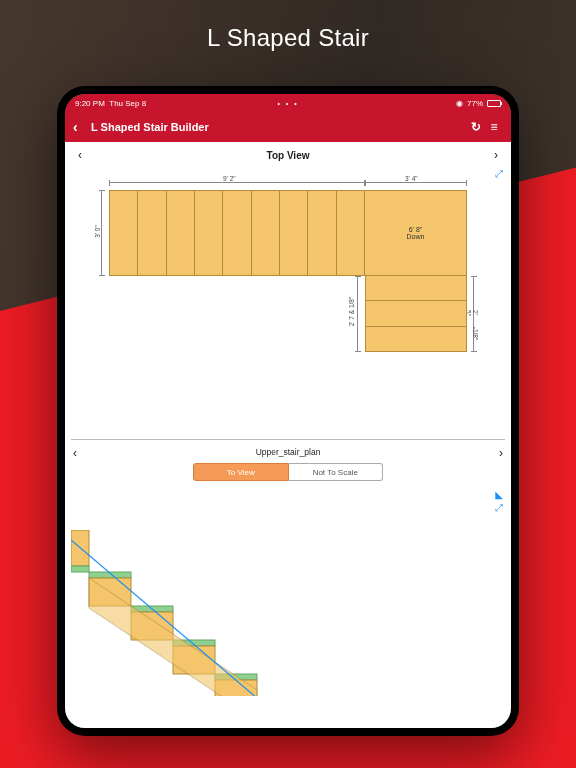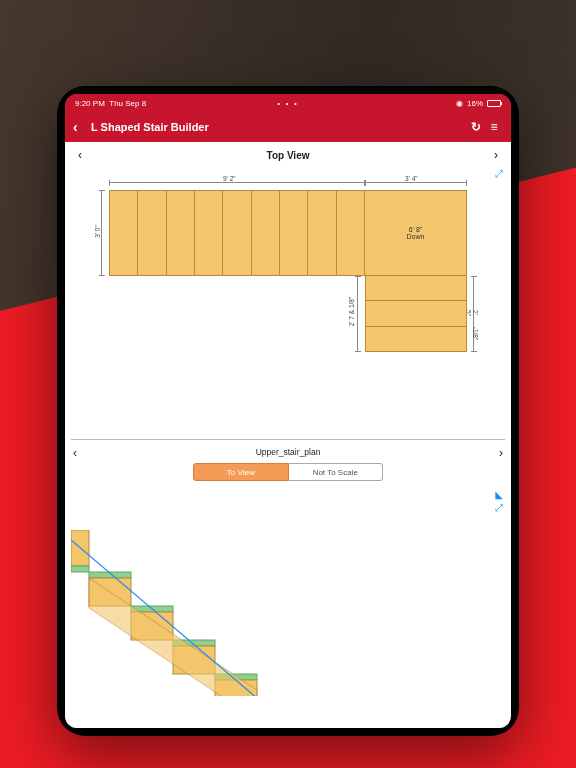--- a/index.html
+++ b/index.html
@@ -32,21 +32,21 @@
     width: 462px; height: 650px;
     background: #000;
     border-radius: 28px;
     padding: 8px;
     z-index: 4;
     box-shadow: 0 20px 60px rgba(0,0,0,.5);
   }
   .frame-inner {
     width: 100%; height: 100%;
     background: #0f766e;
-    border-radius: 12px;
+    border-radius: 20px;
     overflow: hidden;
     position: relative;
     display: flex; flex-direction: column;
   }
   .statusbar {
     height: 18px; background: #c8152e; color: #fff; font-size: 8px;
     display: flex; align-items: center; justify-content: space-between;
     padding: 0 10px;
   }
   .statusbar .sb-center { position:absolute; left:50%; transform:translateX(-50%); letter-spacing:2px; font-size:7px;}
@@ -129,30 +129,31 @@
     position:absolute; left:6px; bottom:-4px; width:230px; height:170px;
   }
 </style>
 </head>
 <body>
 
 <div class="page">
   <div class="bg-top"></div>
   <div class="bg-redtri"></div>
 
+  <div class="promo-title">L Shaped Stair</div>
 
   <div class="frame">
     <div class="frame-inner">
 
       <div class="statusbar">
         <span><span>9:20 PM</span>&nbsp;&nbsp;<span>Thu Sep 8</span></span>
         <span class="sb-center">• • •</span>
         <span class="sb-right">
           <span>◉</span>
-          <span>16%</span>
+          <span>77%</span>
           <span class="batt"></span>
         </span>
       </div>
 
       <div class="titlebar">
         <span class="back">‹</span>
         <span>L Shaped Stair Builder</span>
         <span class="spacer"></span>
         <span class="ic">↻</span>
         <span class="ic">≡</span>

